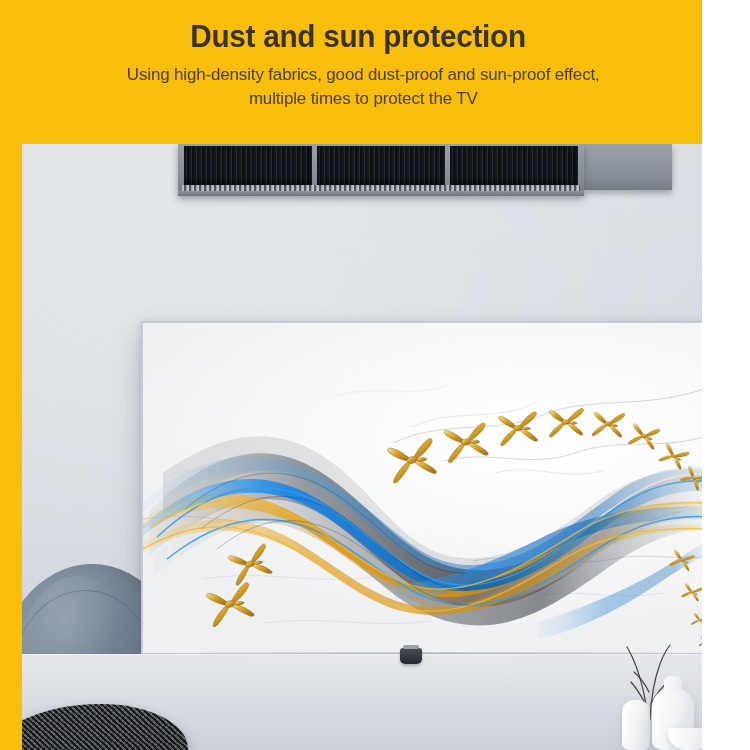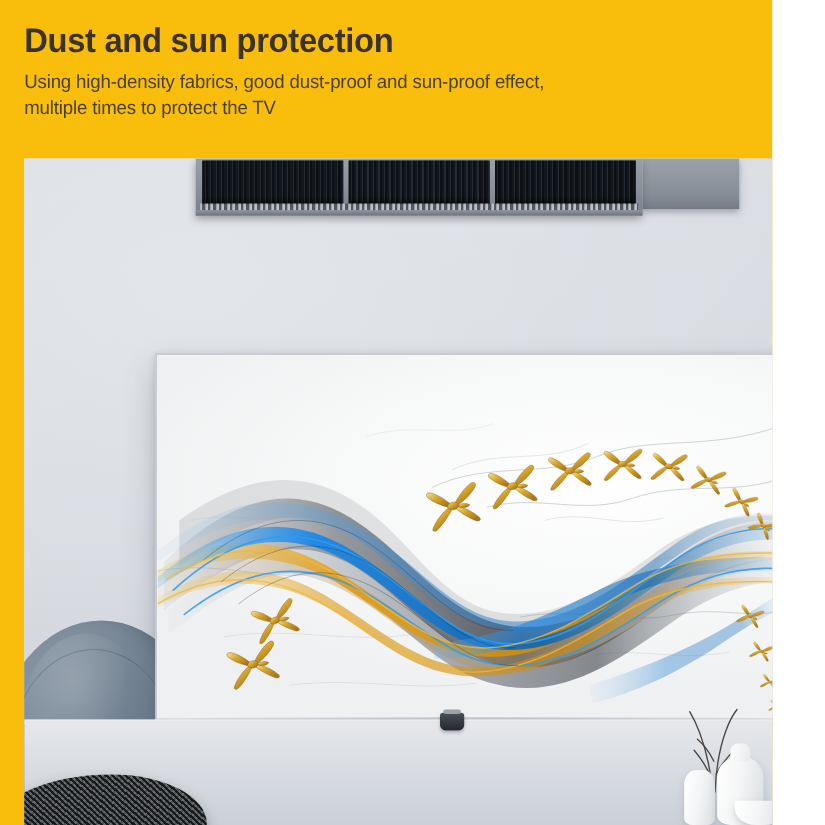--- a/index.html
+++ b/index.html
@@ -9,20 +9,21 @@
     width:750px; height:750px;
     overflow:hidden;
     font-family:"Liberation Sans", sans-serif;
   }
 
   #page {
     position:relative;
     width:702px; height:750px;
     background:#F9BE0B;
     overflow:hidden;
+    text-align:center;
   }
 
   
   #header-block {
     position:absolute;
     left:22px; top:20px;
     width:700px;
   }
   #headline {
     font-size:31px;

